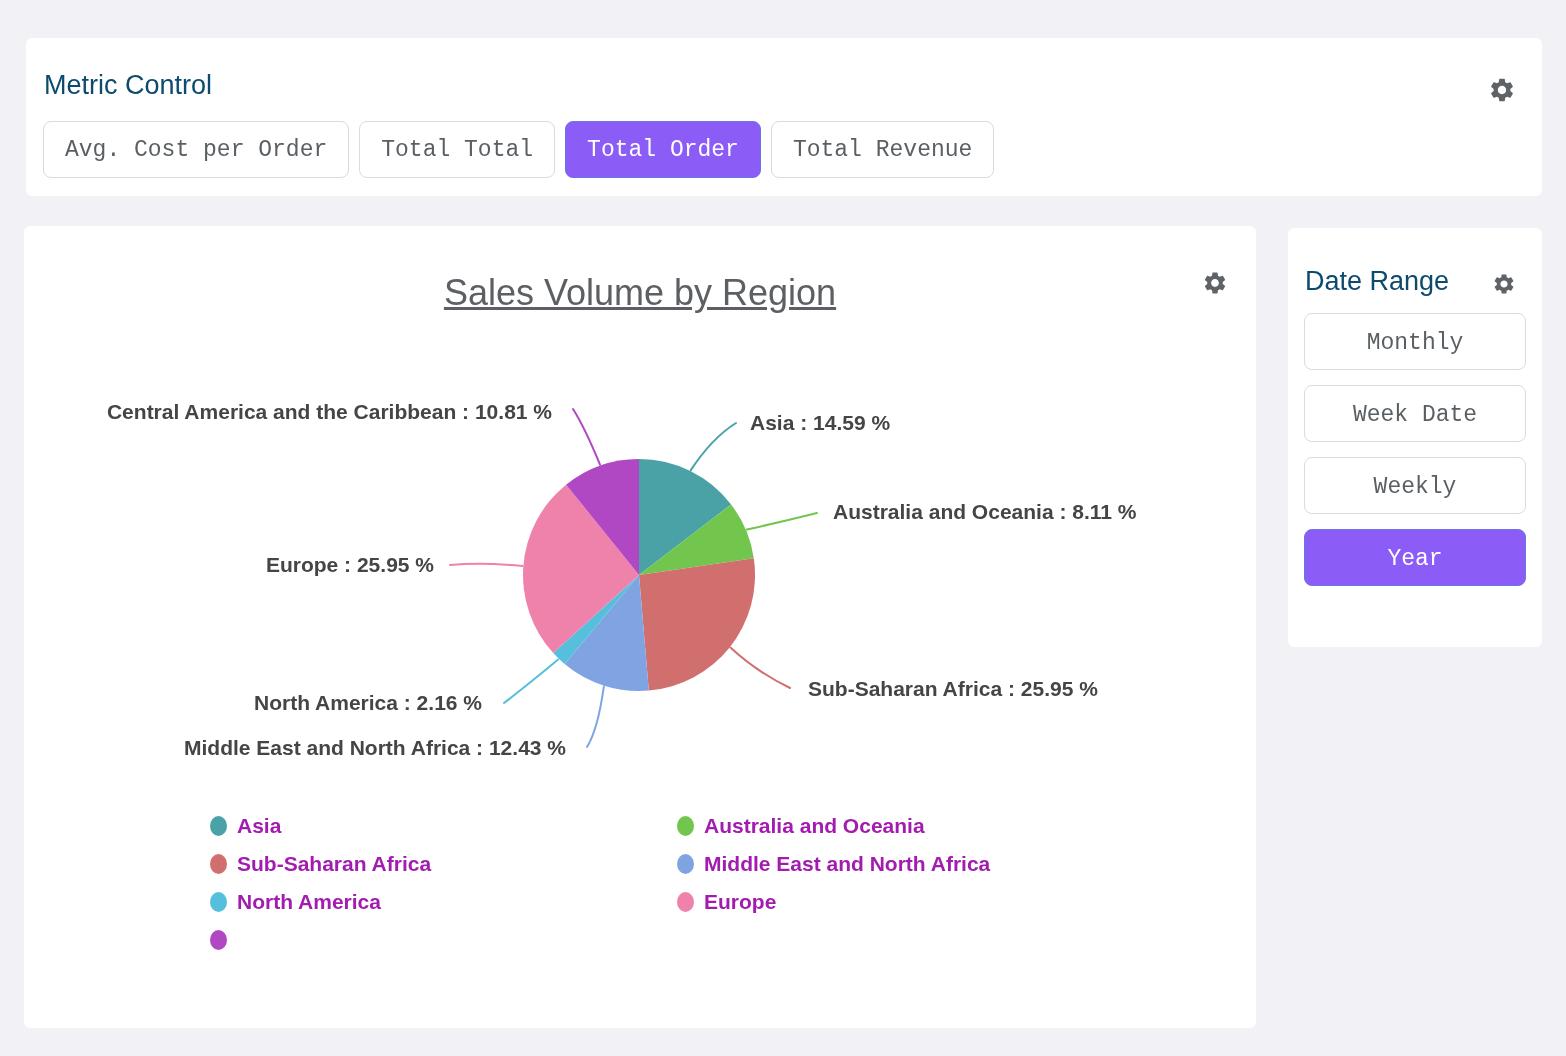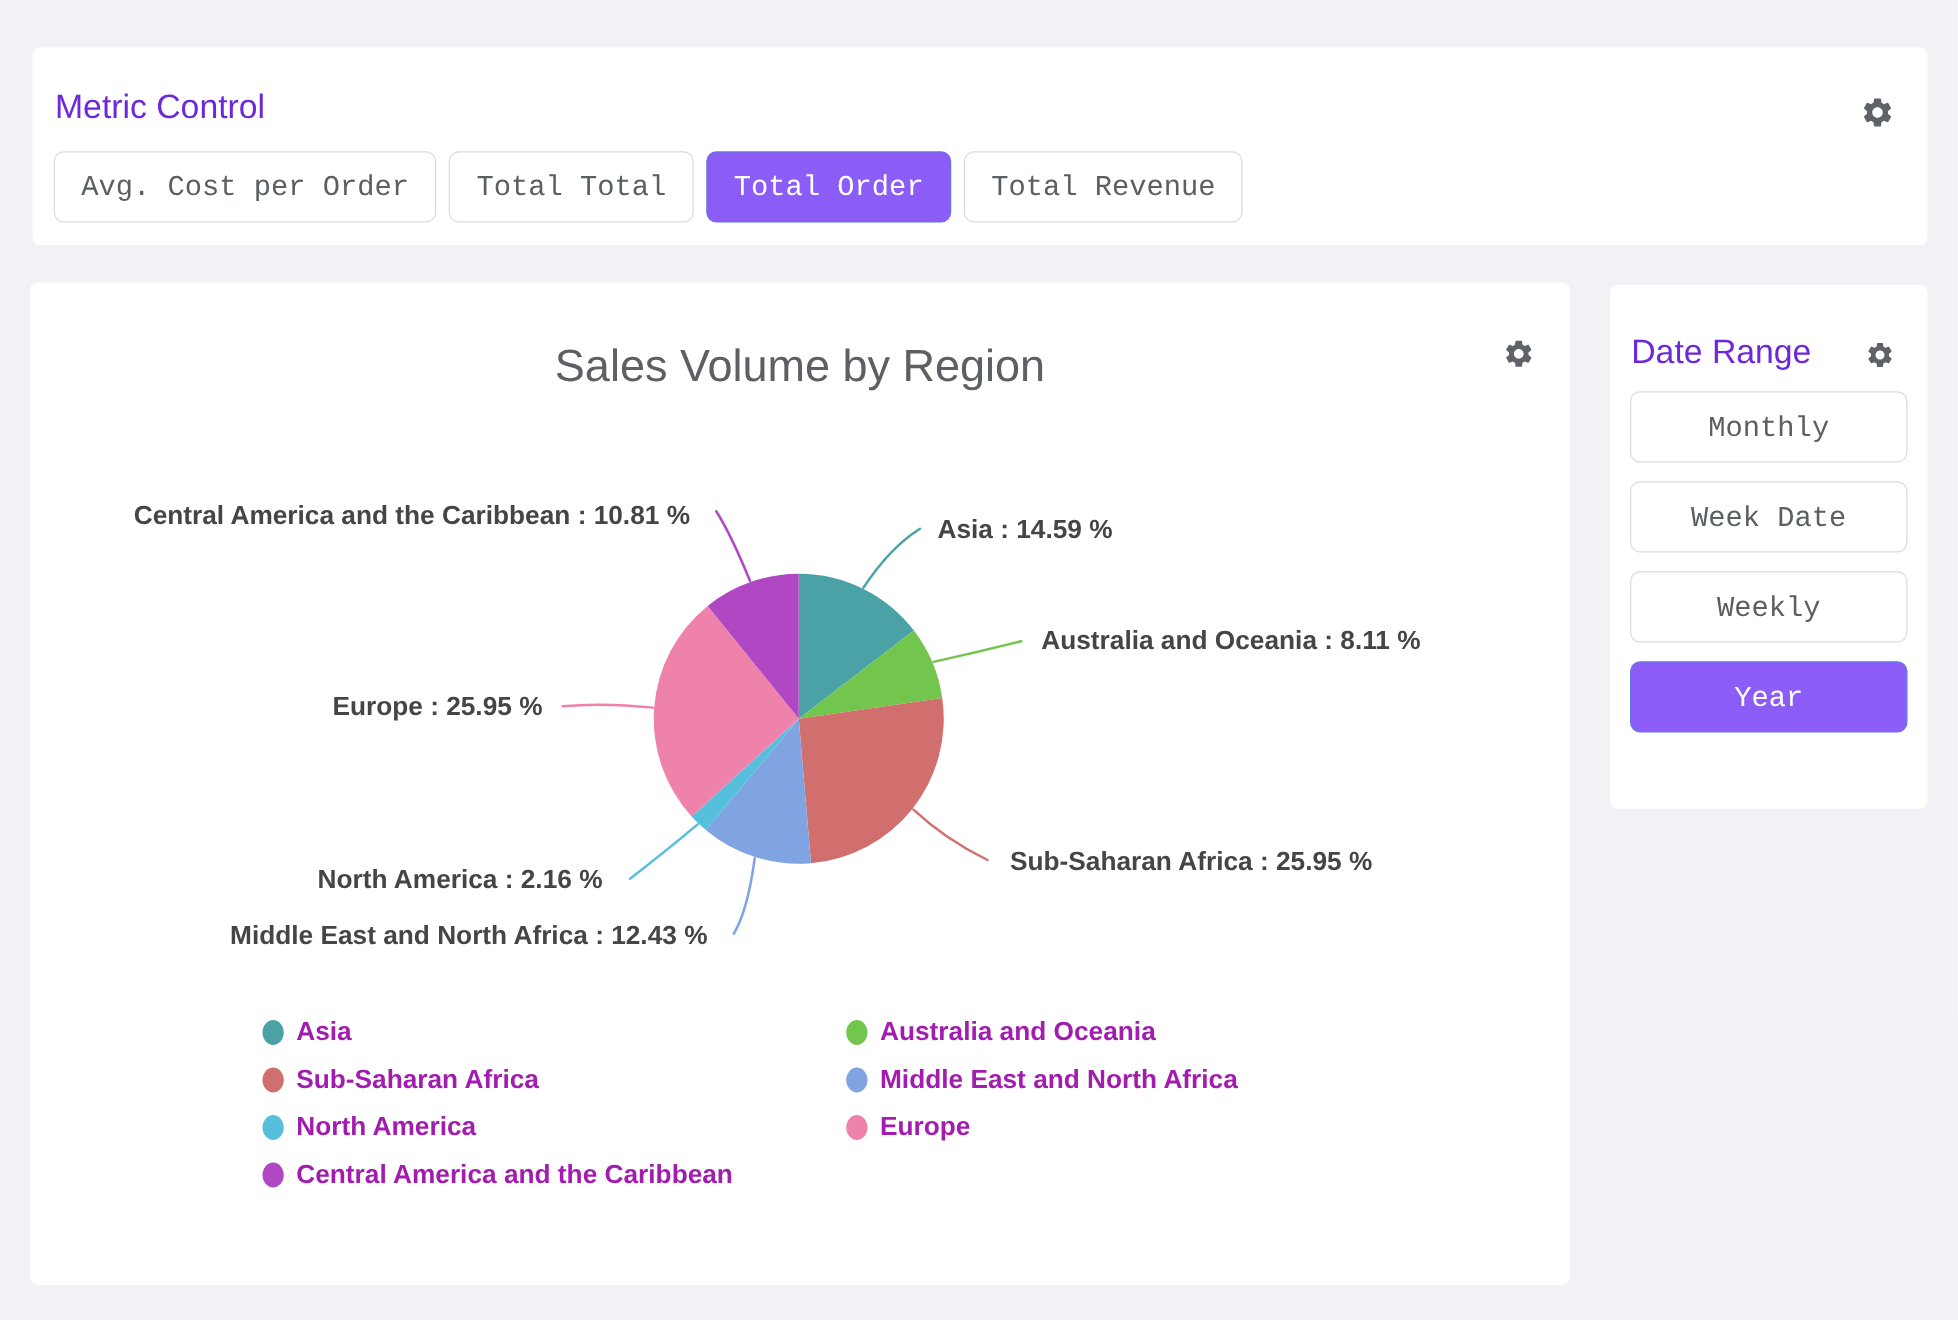--- a/index.html
+++ b/index.html
@@ -1,32 +1,32 @@
 <!DOCTYPE html>
 <html><head>
 <meta charset="utf-8">
 <style>
   * { margin:0; padding:0; box-sizing:border-box; }
   html,body { width:1566px; height:1056px; }
   body { background:#f1f1f6; font-family:"Liberation Sans", sans-serif; position:relative; overflow:hidden; }
   .panel { position:absolute; background:#ffffff; border-radius:6px; }
-  .panel-title { position:absolute; font-size:27px; color:#6d28d9; white-space:nowrap; }
+  .panel-title { position:absolute; font-size:27px; color:#0c4a6e; white-space:nowrap; }
   .gear { position:absolute; fill:#5f6368; cursor:pointer; }
 
   #metric-panel { left:26px; top:38px; width:1516px; height:158px; }
   #metric-title { left:18px; top:32px; }
   #metric-gear  { right:26px; top:38px; width:28px; height:28px; }
   #metric-buttons { position:absolute; left:17px; top:83px; display:flex; gap:10px; }
   .btn { height:57px; padding:0 21px; font-size:23px; color:#5a5f63; background:#fff;
          border:1px solid #d9dbe0; border-radius:8px; font-family:Liberation Mono, monospace; cursor:pointer; white-space:nowrap; }
   .btn.selected { background:#8b5cf6; border-color:#6577e8; color:#ffffff; }
 
   #chart-panel { left:24px; top:226px; width:1232px; height:802px; }
   #chart-title { position:absolute; top:46px; left:0; width:100%; text-align:center;
-                 font-size:36px; color:#5c5f63; }
+                 font-size:36px; color:#5c5f63;text-decoration:underline; }
   #chart-gear  { right:28px; top:44px; width:26px; height:26px; }
   #pie-svg { position:absolute; left:0; top:0; }
   .pie-label { font-family:"Liberation Sans", sans-serif; font-size:21px; font-weight:700; fill:#454545; }
   #legend { position:absolute; left:186px; top:588px; display:grid;
             grid-template-columns:467px auto; row-gap:15px; }
   .legend-item { display:flex; align-items:center; gap:10px; height:23px; cursor:pointer; }
   .legend-dot { width:17px; height:20px; border-radius:50%; flex:none; }
   .legend-label { font-size:21px; font-weight:700; color:#a21caf; white-space:nowrap; }
 
   #range-panel { left:1288px; top:228px; width:254px; height:419px; }
@@ -100,21 +100,20 @@
       <div class="legend-item">
         <span class="legend-dot" style="background: rgb(86, 192, 220);"></span>
         <span class="legend-label">North America</span>
       </div>
       <div class="legend-item">
         <span class="legend-dot" style="background: rgb(238, 130, 171);"></span>
         <span class="legend-label">Europe</span>
       </div>
       <div class="legend-item">
         <span class="legend-dot" style="background: rgb(176, 72, 196);"></span>
-        <span class="legend-label">Central America and the Caribbean</span>
       </div>
     </div>
 </div>
 
 <div class="panel" id="range-panel">
   <div class="panel-title" id="range-title">Date Range</div>
   <svg class="gear" id="range-gear" viewBox="0 0 24 24">
     <path d="M19.14 12.94c.04-.3.06-.61.06-.94s-.02-.64-.07-.94l2.03-1.58c.18-.14.23-.41.12-.61l-1.92-3.32c-.12-.22-.37-.29-.59-.22l-2.39.96c-.5-.38-1.03-.7-1.62-.94l-.36-2.54c-.04-.24-.24-.41-.48-.41h-3.84c-.24 0-.43.17-.47.41l-.36 2.54c-.59.24-1.13.57-1.62.94l-2.39-.96c-.22-.08-.47 0-.59.22L2.74 8.87c-.12.21-.08.47.12.61l2.03 1.58c-.05.3-.09.63-.09.94s.02.64.07.94l-2.03 1.58c-.18.14-.23.41-.12.61l1.92 3.32c.12.22.37.29.59.22l2.39-.96c.5.38 1.03.7 1.62.94l.36 2.54c.05.24.24.41.48.41h3.84c.24 0 .44-.17.47-.41l.36-2.54c.59-.24 1.13-.56 1.62-.94l2.39.96c.22.08.47 0 .59-.22l1.92-3.32c.12-.22.07-.47-.12-.61l-2.01-1.58zM12 15.6c-1.98 0-3.6-1.62-3.6-3.6s1.62-3.6 3.6-3.6 3.6 1.62 3.6 3.6-1.62 3.6-3.6 3.6z"></path>
   </svg>
   <div id="range-buttons">

